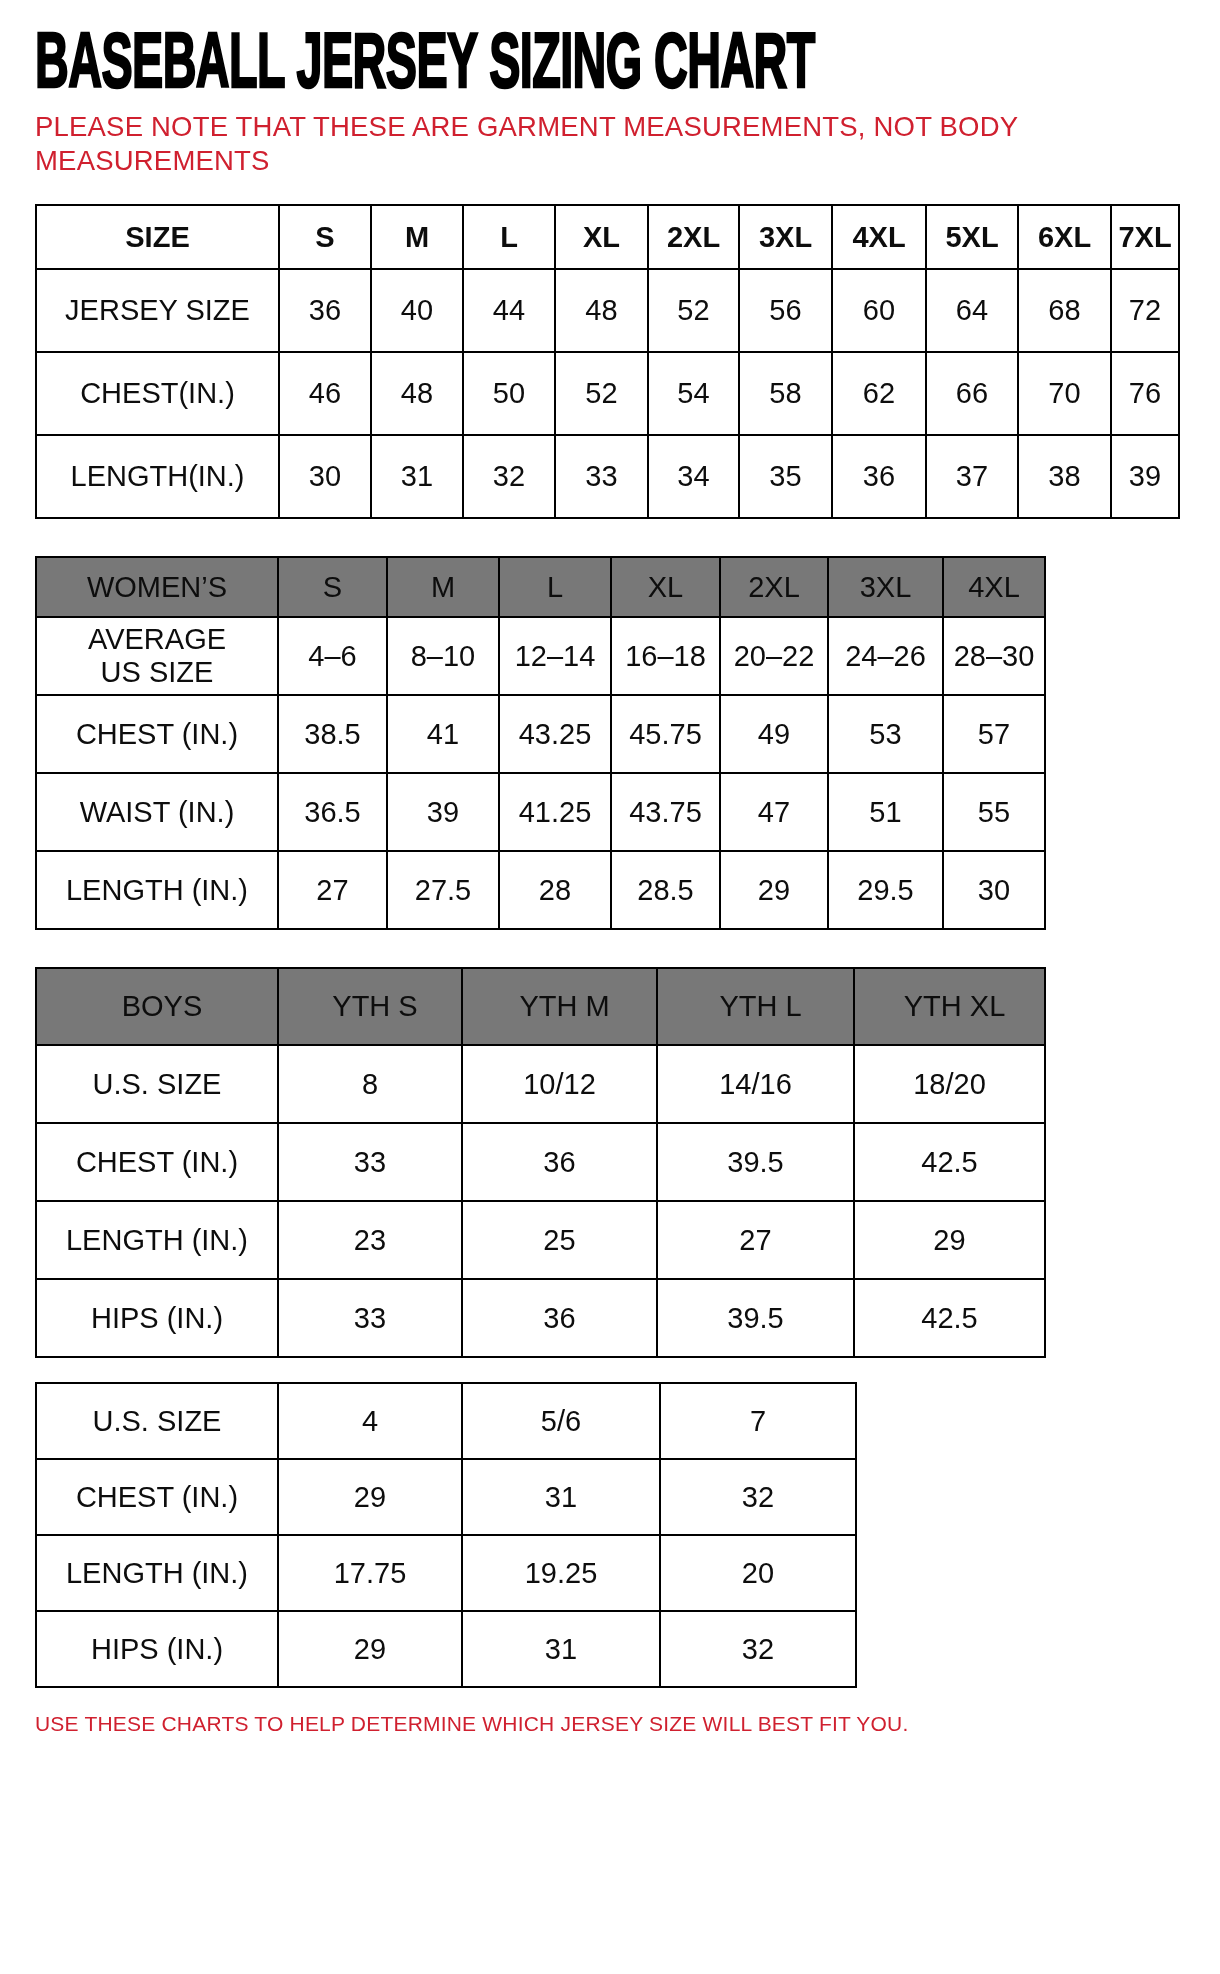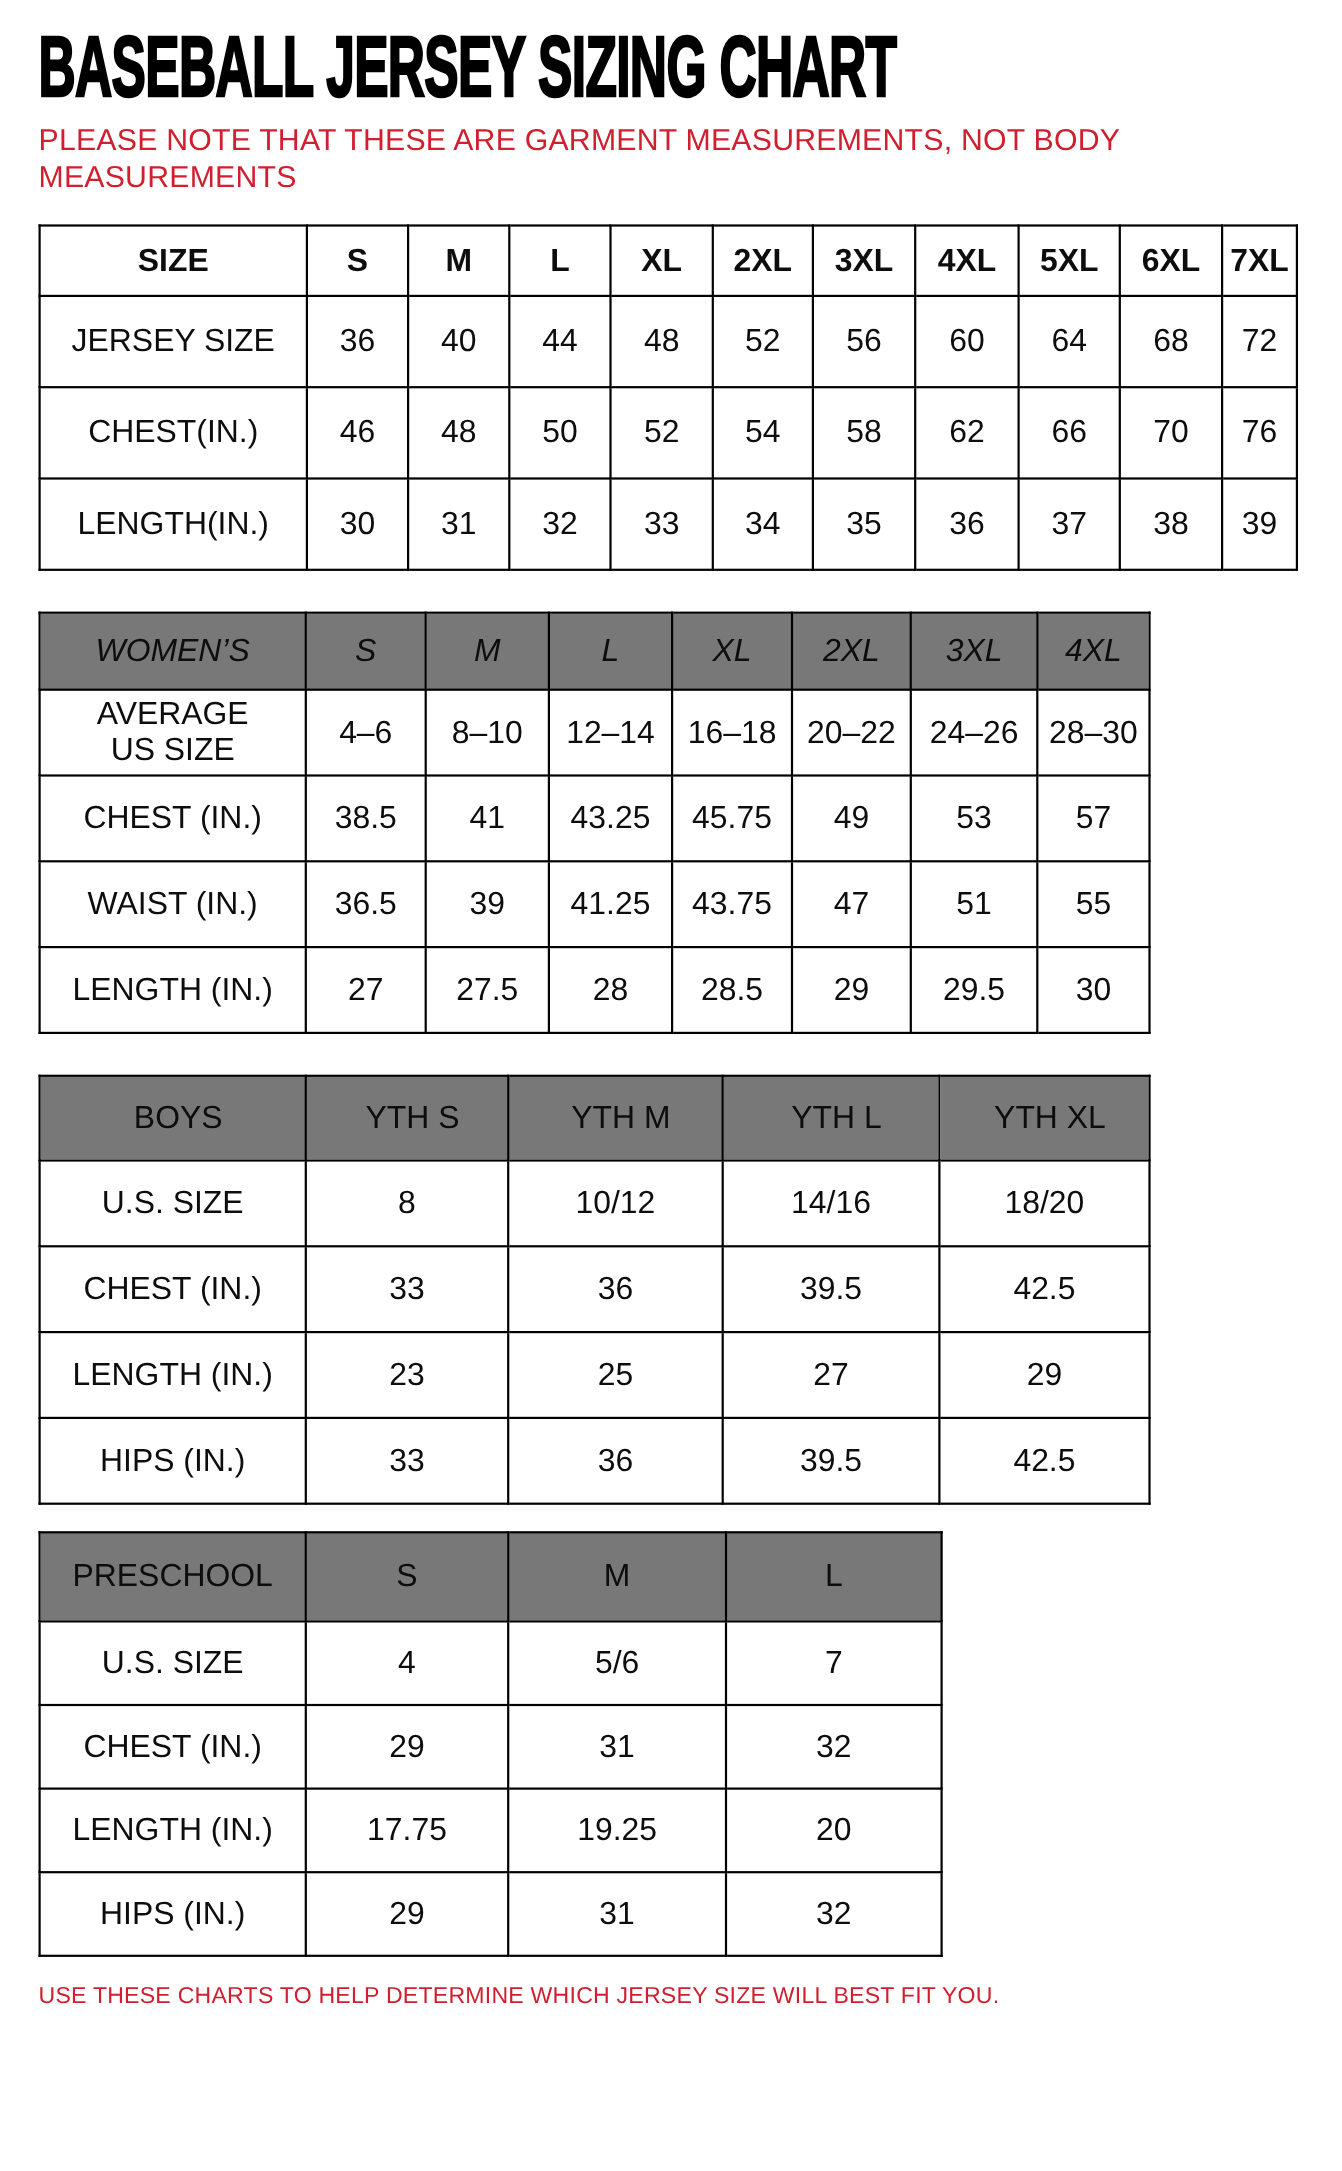--- a/index.html
+++ b/index.html
@@ -49,21 +49,21 @@
   }
   .white-header td{background:#fff;color:var(--ink);font-size:29px;}
   .row-label{font-size:27px;white-space:pre-line;line-height:1.15;}
 
   .t-mens{margin-top:26px;}
   .t-mens .banner-cell{height:84px;}
   .t-mens .header-row td{height:64px;font-weight:bold;}
   .t-mens .body-row td{height:83px;}
 
   .t-womens{margin-top:37px;}
-  .t-womens .header-row td{height:70px;font-style:italic;}
+  .t-womens .header-row td{height:60px;}
   .t-womens .body-row td{height:78px;}
 
   .t-boys{margin-top:37px;}
   .t-boys .header-row td{height:77px;padding-left:14px;}
   .t-boys .body-row td{height:78px;}
 
   .t-preschool{margin-top:24px;}
   .t-preschool .header-row td{height:81px;}
   .t-preschool .body-row td{height:76px;}
 
@@ -272,26 +272,20 @@
     </div>
   <div>
       <table class="size-table t-preschool">
         <colgroup>
           <col style="width: 242px;">
           <col style="width: 184px;">
           <col style="width: 198px;">
           <col style="width: 196px;">
         </colgroup>
         <tbody>
-          <tr class="gray-header header-row">
-            <td class="row-label">PRESCHOOL</td>
-            <td>S</td>
-            <td>M</td>
-            <td>L</td>
-          </tr>
           <tr class="body-row">
             <td class="row-label">U.S. SIZE</td>
             <td>4</td>
             <td>5/6</td>
             <td>7</td>
           </tr>
           <tr class="body-row">
             <td class="row-label">CHEST (IN.)</td>
             <td>29</td>
             <td>31</td>

